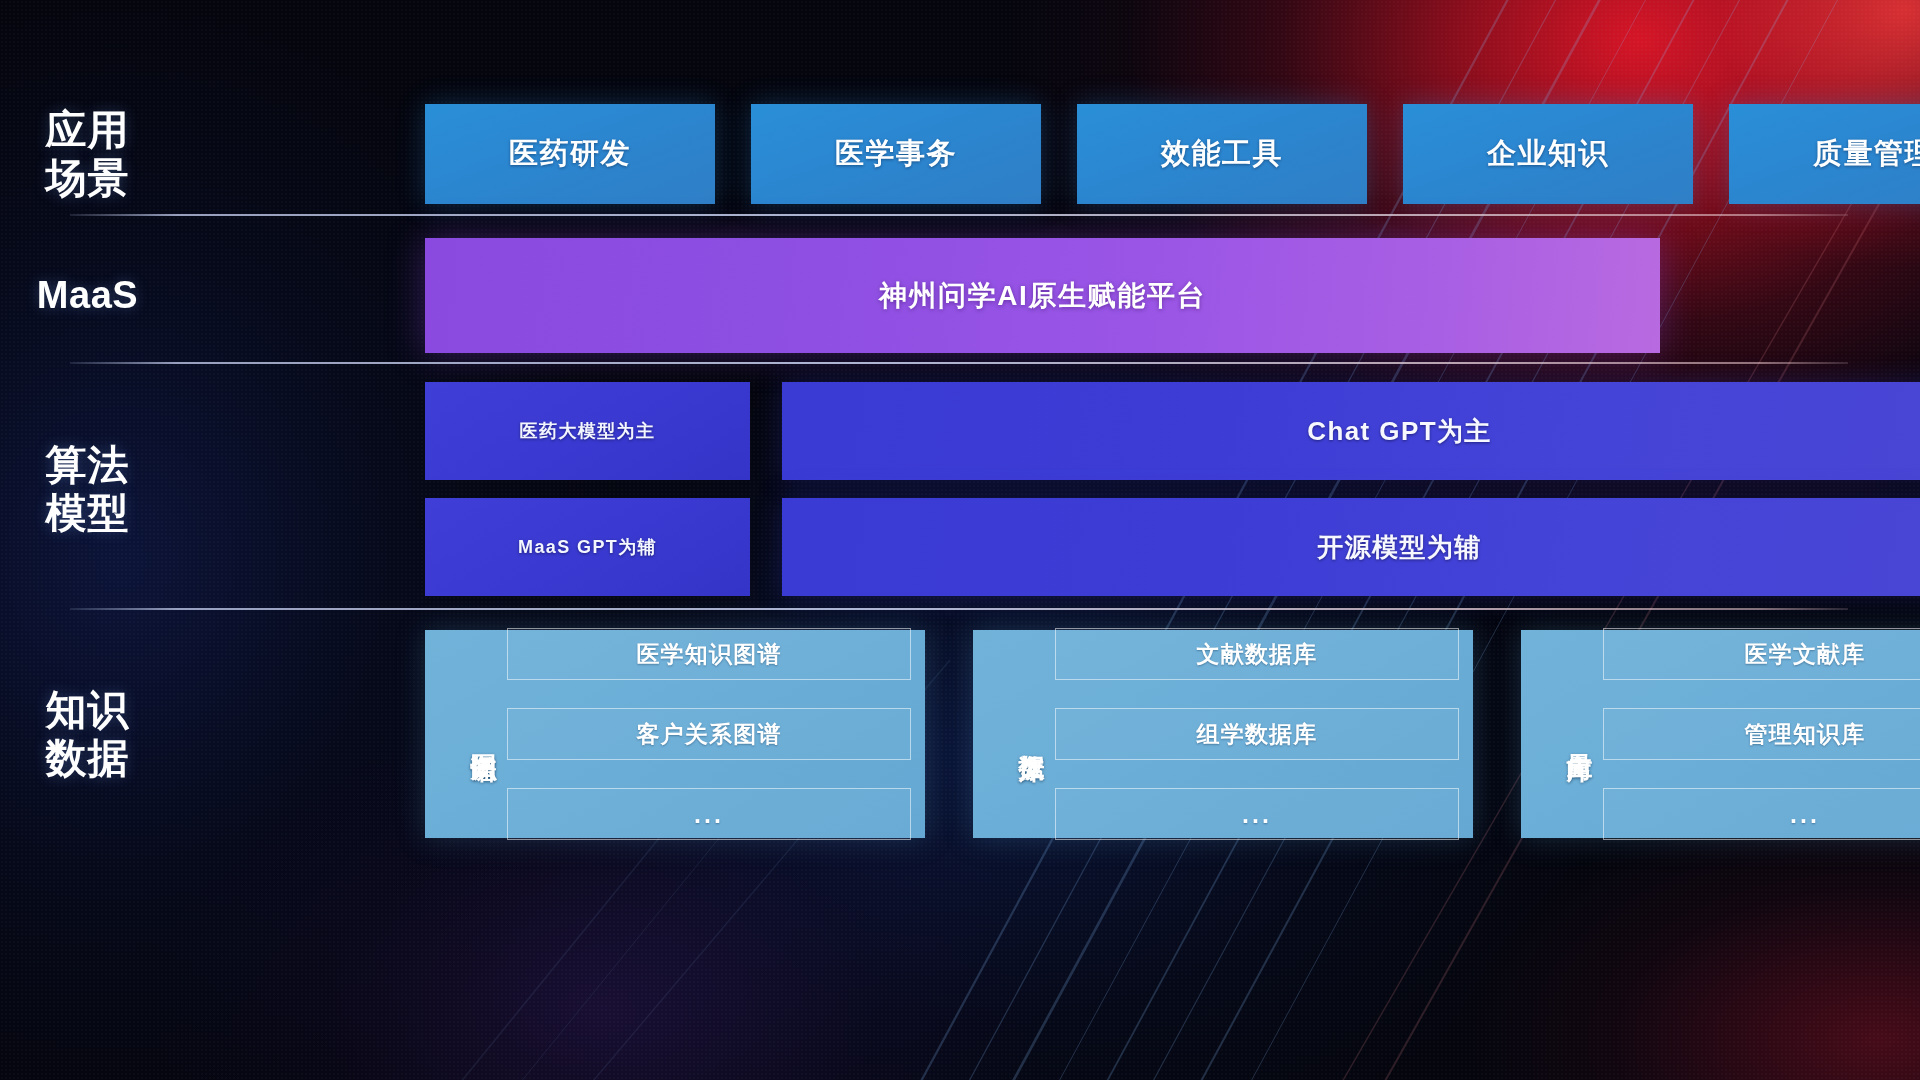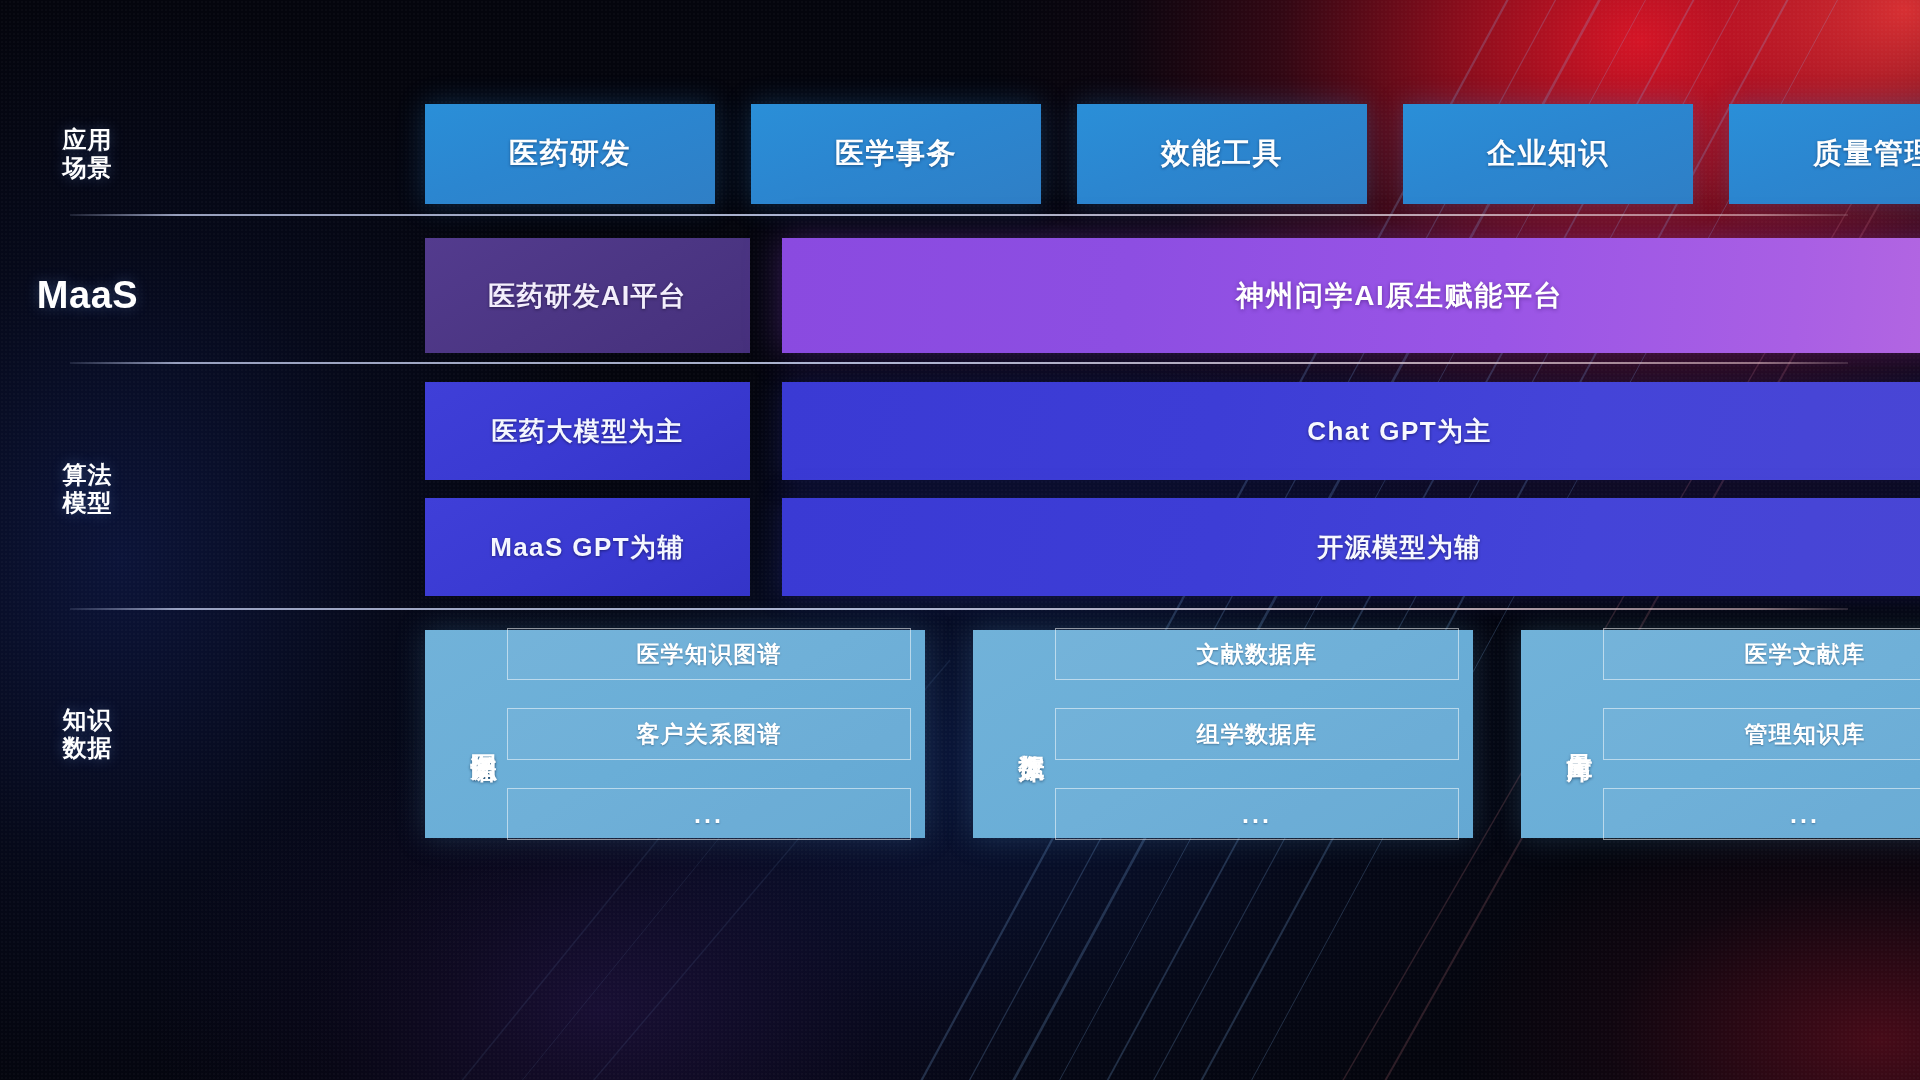--- a/index.html
+++ b/index.html
@@ -100,21 +100,21 @@
     width: 175px;
     flex: 0 0 175px;
     text-align: center;
     color: #ffffff;
     font-weight: 700;
     letter-spacing: 1px;
     line-height: 1.18;
     text-shadow: 0 0 14px rgba(120,170,255,0.30);
     user-select: none;
   }
-  .row-label.cn { font-size: 24px; }
+  .row-label.cn { font-size: 41px; }
   .row-label.en { font-size: 38px; letter-spacing: 0.5px; }
 
   .row-body { flex: 1 1 auto; position: relative; height: 100%; }
 
   
   .sep {
     position: absolute;
     left: 70px;
     width: 1778px;
     height: 2px;
@@ -180,21 +180,21 @@
     position: absolute;
     left: 250px; top: 0;
     display: flex; flex-direction: column;
     gap: 18px;
   }
   .algo-line { display: flex; gap: 32px; }
   .algo-left {
     width: 325px; height: 98px;
     background: linear-gradient(150deg, #3f3fd8 0%, #3a3ad2 50%, #3434c8 100%);
     display: flex; align-items: center; justify-content: center;
-    color: #f4f6ff; font-size: 26px; font-weight: 700; letter-spacing: 1.4px;
+    color: #f4f6ff; font-size: 18px; font-weight: 700; letter-spacing: 1.4px;
     text-shadow: 0 1px 3px rgba(0,0,40,0.5);
   }
   .algo-right {
     width: 1235px; height: 98px;
     background: linear-gradient(100deg, #3a3ad4 0%, #3d3dd6 35%, #4444d8 65%, #4a46d4 100%);
     display: flex; align-items: center; justify-content: center;
     color: #f7f8ff; font-size: 26px; font-weight: 700; letter-spacing: 1.4px;
     text-shadow: 0 1px 3px rgba(0,0,40,0.5);
     box-shadow: 0 0 26px rgba(60,60,215,0.25);
   }
@@ -314,21 +314,20 @@
         </div>
       </div>
     </div>
 
     <div class="sep" style="top:214px;"></div>
 
     <div class="row" style="top:238px; height:115px;border-radius:18px;">
       <div class="row-label en">MaaS</div>
       <div class="row-body">
         <div class="maas-track">
-          <div class="maas-left">医药研发AI平台</div>
           <div class="maas-right">神州问学AI原生赋能平台</div>
         </div>
       </div>
     </div>
 
     <div class="sep" style="top:362px;"></div>
 
     <div class="row" style="top:382px; height:214px;">
       <div class="row-label cn">
         <div>算法</div>

